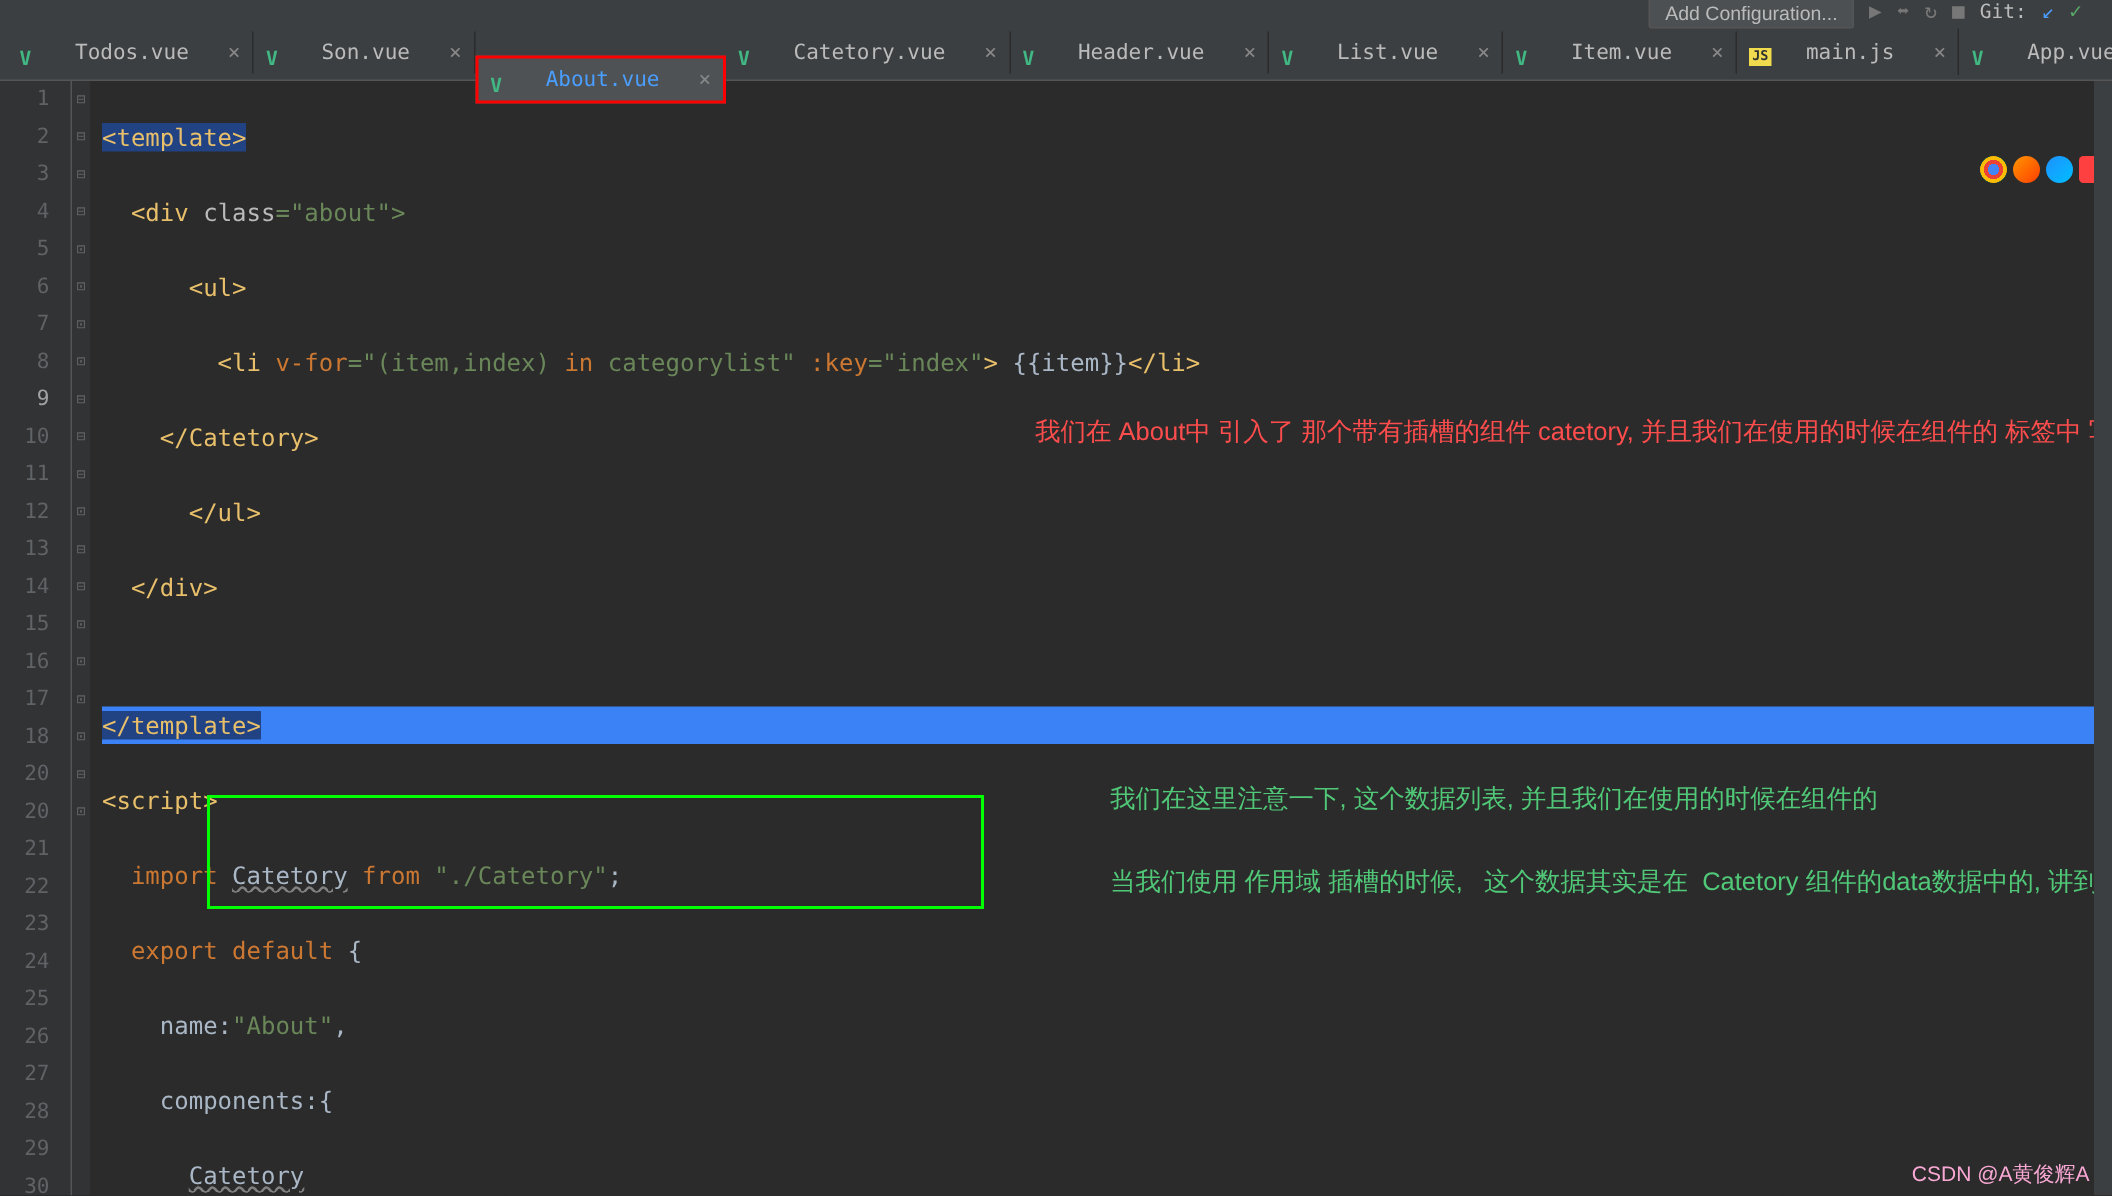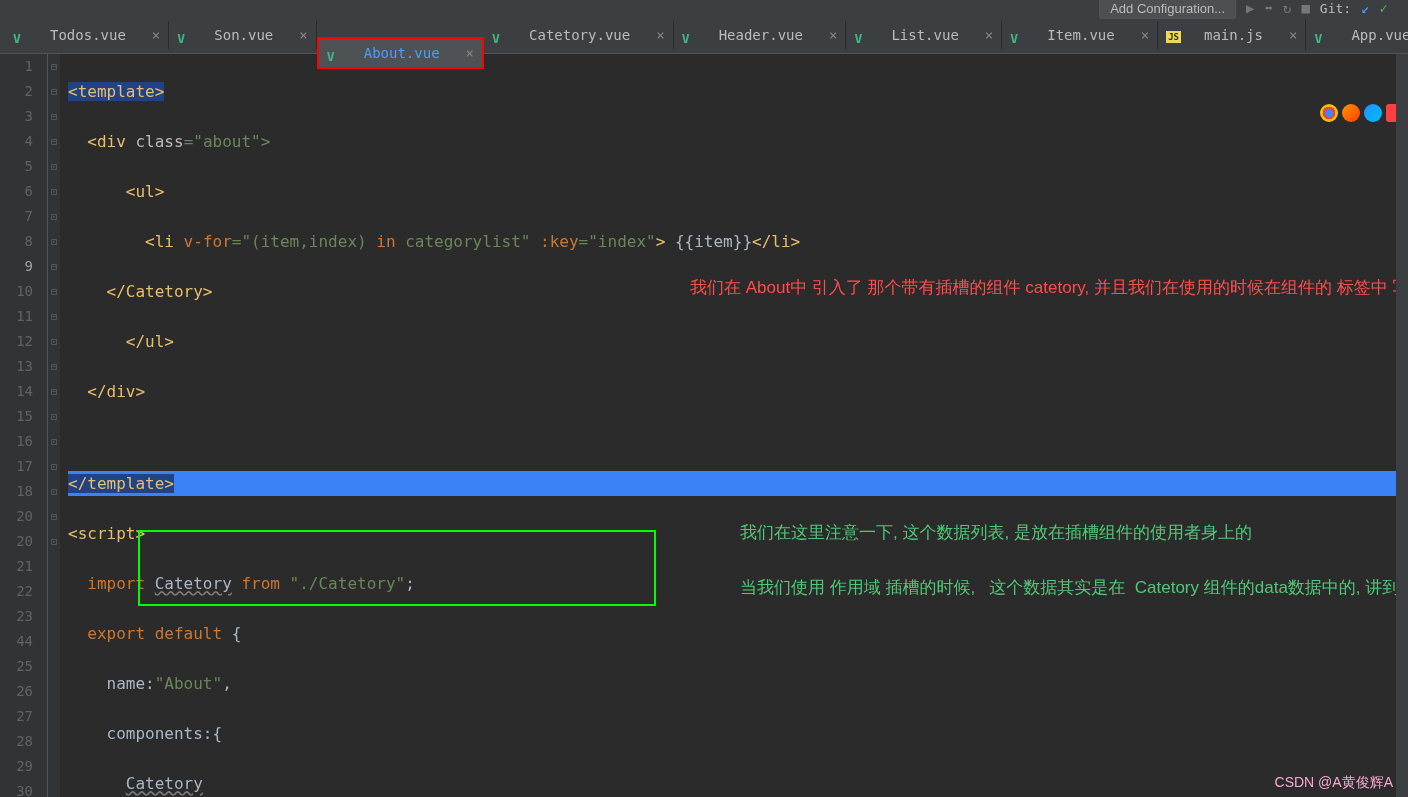--- a/index.html
+++ b/index.html
@@ -264,21 +264,21 @@
     <div>14</div>
     <div>15</div>
     <div>16</div>
     <div>17</div>
     <div>18</div>
     <div>20</div>
     <div>20</div>
     <div>21</div>
     <div>22</div>
     <div>23</div>
-    <div>44</div>
+    <div>24</div>
     <div>25</div>
     <div>26</div>
     <div>27</div>
     <div>28</div>
     <div>29</div>
     <div>30</div>
   </div>
   <div class="fold-col">
     <div>⊟</div>
       <div>⊟</div>
@@ -335,21 +335,21 @@
 
 
 
 
 
 
 
 
 
     <div class="red-annot" style="top:220px; left:630px; width:700px;">我们在 About中 引入了 那个带有插槽的组件 catetory, 并且我们在使用的时候在组件的 标签中 写入的  ul li的结构, 此时, 我们写入的 ul 结构就会, 自动是替换  catetory 中的  slot 插槽部分的代码, 这就是默认 插槽的使用</div>
-    <div class="green-annot" style="top:465px; left:680px; width:650px;">我们在这里注意一下, 这个数据列表, 是放在插槽组件的使用者身上的</div>
+    <div class="green-annot" style="top:465px; left:680px; width:650px;">我们在这里注意一下, 这个数据列表, 并且我们在使用的时候在组件的</div>
     <div class="green-annot" style="top:520px; left:680px; width:650px;">当我们使用 作用域 插槽的时候,   这个数据其实是在  Catetory 组件的data数据中的, 讲到作用域插槽的时候再说</div>
     <div class="green-box" style="top:476px; left:78px; width:518px; height:76px;"></div>
   </div>
 </div>
 
 <div class="browser-icons">
   <span style="background: radial-gradient(circle, #4285f4 30%, #ea4335 30% 50%, #fbbc05 50% 70%, #34a853 70%);"></span>
   <span style="background: linear-gradient(135deg, #ff9500, #ff3e00);"></span>
   <span style="background: linear-gradient(135deg, #1e90ff, #00bfff);"></span>
   <span style="background: #ff4040; border-radius:3px;"></span>

